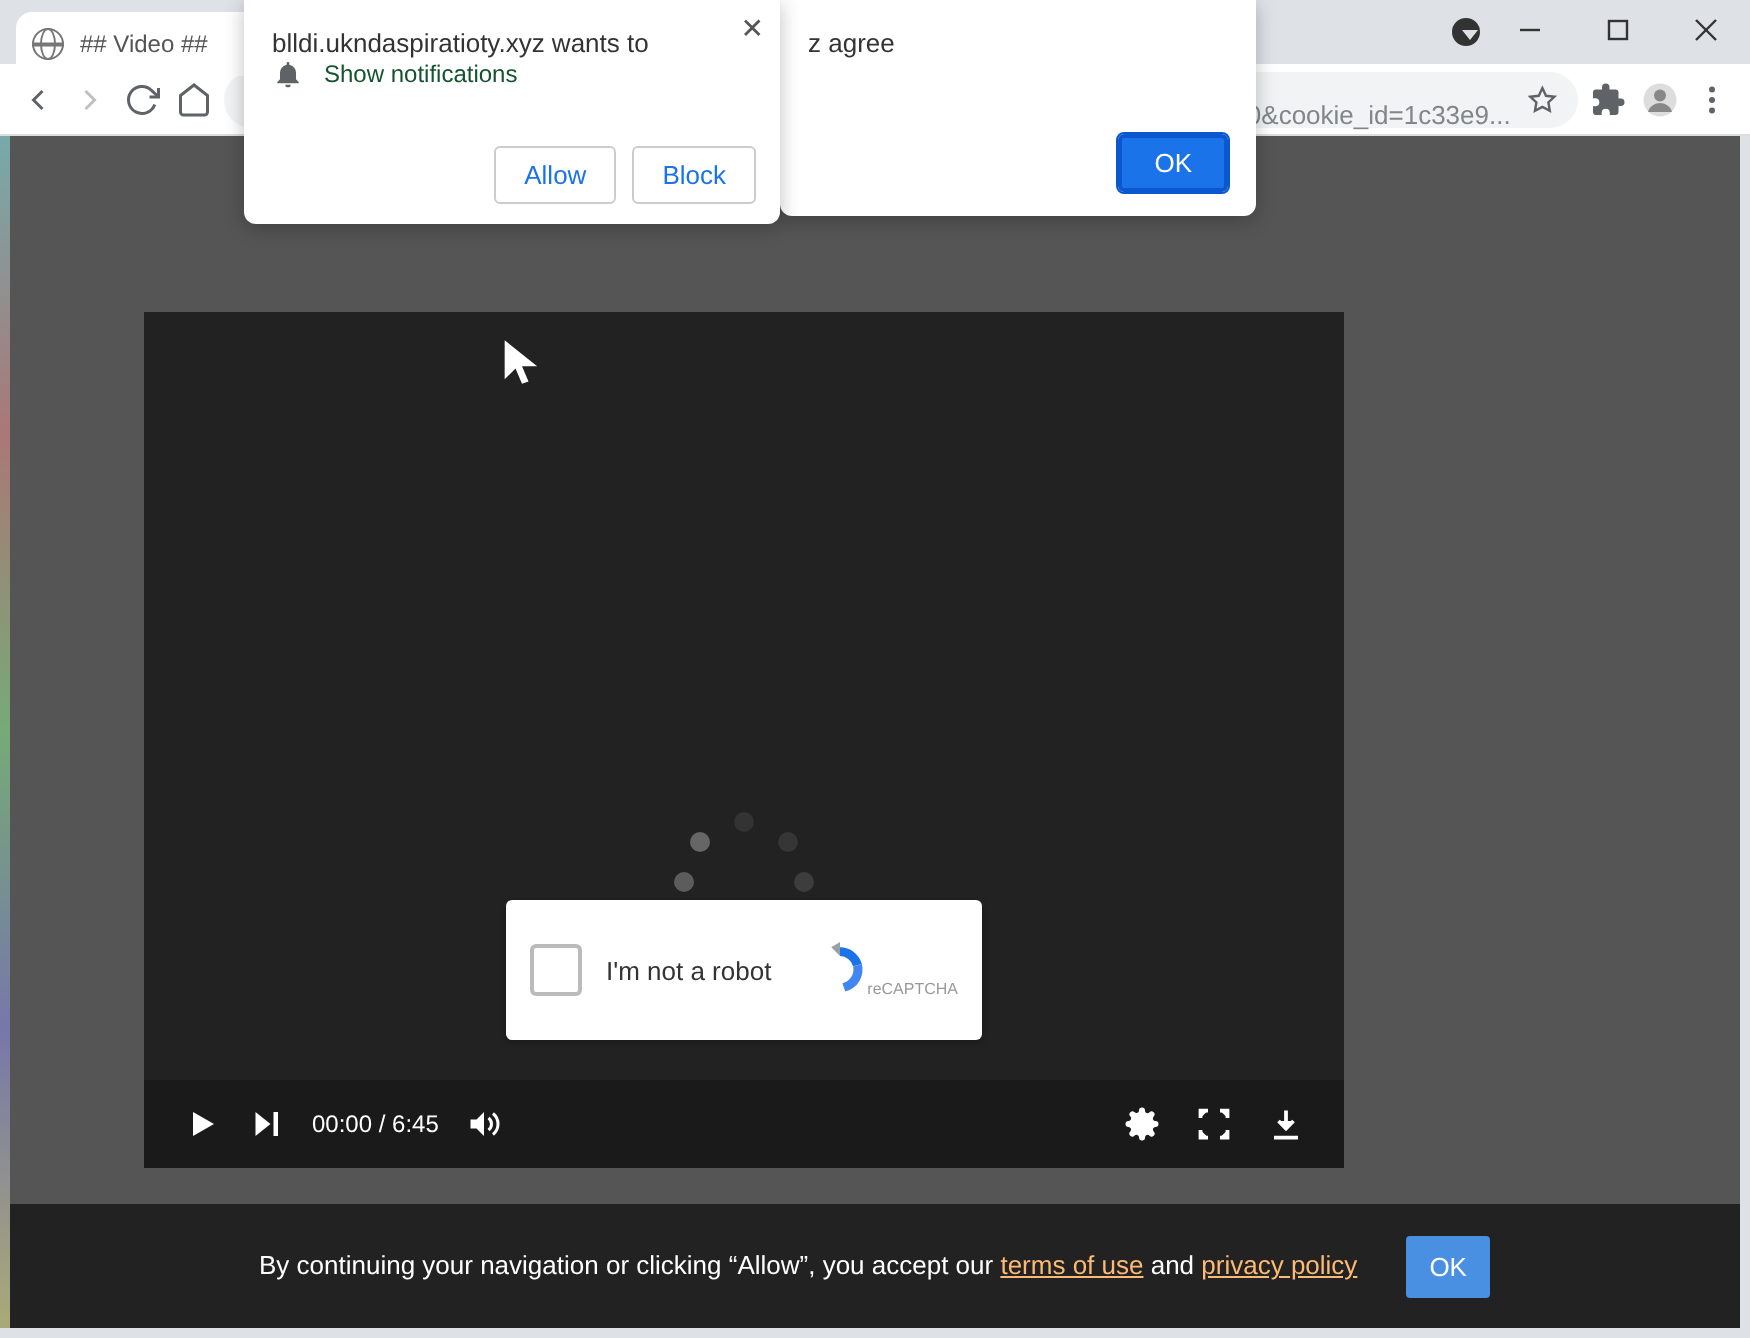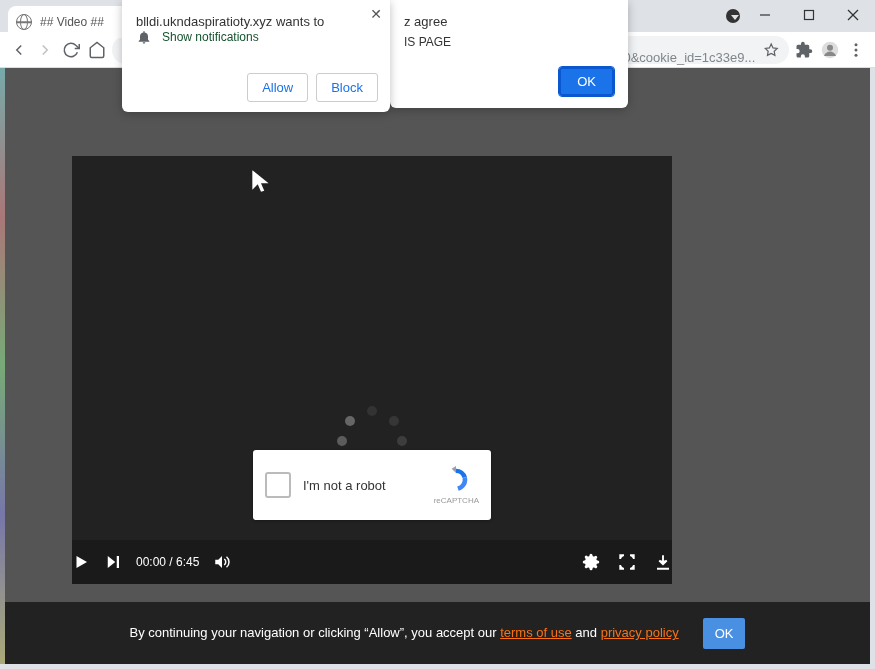--- a/index.html
+++ b/index.html
@@ -26,30 +26,30 @@
 .star{margin-left:auto}
 .page{position:absolute;top:68px;left:5px;right:5px;bottom:5px;background:#555;overflow:hidden}
 .video-wrap{position:absolute;left:67px;top:88px;width:600px;height:428px;background:#222}
 .video-text{position:absolute;top:148px;width:100%;text-align:center;font-family:Georgia,serif;font-size:28px;color:#fff}
 .allow-word{color:#c23030;font-style:italic;font-weight:bold}
 .spinner{position:absolute;top:250px;left:50%;transform:translateX(-50%);width:70px;height:70px}
 .spinner span{position:absolute;width:10px;height:10px;background:#666;border-radius:50%}
 .captcha{position:absolute;top:294px;left:50%;transform:translateX(-50%);width:238px;height:70px;background:#fff;border-radius:3px;box-shadow:0 1px 3px rgba(0,0,0,.3);display:flex;align-items:center;padding:0 12px}
 .captcha-box{width:26px;height:26px;border:2px solid #bbb;border-radius:3px;margin-right:12px}
 .captcha-text{font-size:13px;color:#333;flex:1}
-.captcha-logo{display:flex;flex-direction:column;align-items:center}
+.captcha-logo{display:flex;flex-direction:row;align-items:flex-end}
 .captcha-sub{font-size:8px;color:#999;margin-top:2px}
-.controls{position:absolute;bottom:0;left:0;right:0;height:44px;background:#1a1a1a;display:flex;align-items:center;padding:0 0;gap:14px;color:#fff;font-size:12px}
+.controls{position:absolute;bottom:0;left:0;right:0;height:44px;background:#1a1a1a;display:flex;align-items:center;padding:0 20px;gap:14px;color:#fff;font-size:12px}
 .progress{position:absolute;bottom:40px;left:0;right:0;height:3px;background:#444}
 .progress::before{content:"";position:absolute;left:0;top:0;bottom:0;width:5px;background:#d33}
 .ctrl-icon{width:18px;height:18px;fill:#fff}
 .ctrl-right{margin-left:auto;display:flex;gap:18px;align-items:center}
 .consent{position:absolute;bottom:0;left:0;right:0;height:62px;background:rgba(30,30,30,.92);color:#fff;font-size:13px;display:flex;align-items:center;justify-content:center;font-family:Georgia,serif}
 .consent-text{text-align:center;line-height:1.5}
-.consent a{color:#f97316;text-decoration:underline}
+.consent a{color:#fdba74;text-decoration:underline}
 .consent-ok{margin-left:24px;background:#4a90e2;color:#fff;border:none;padding:8px 12px;font-size:13px;border-radius:2px;cursor:pointer}
 .js-dialog{position:absolute;left:390px;top:0;width:238px;height:108px;background:#fff;border-radius:0 0 6px 6px;box-shadow:0 2px 10px rgba(0,0,0,.25);padding:14px;font-size:13px;color:#333}
 .js-dialog .line1{margin-bottom:6px}
 .js-dialog .line2{text-transform:uppercase;font-size:12px}
 .js-ok{position:absolute;right:14px;bottom:12px;background:#1a73e8;color:#fff;border:2px solid #0b57d0;outline:1px solid #0b57d0;padding:5px 16px;font-size:13px;border-radius:3px;cursor:pointer}
 .perm-dialog{position:absolute;left:122px;top:0;width:268px;height:112px;background:#fff;border-radius:0 0 6px 6px;box-shadow:0 2px 10px rgba(0,0,0,.25);padding:14px;font-size:13px;color:#333}
 .perm-title{}
 .perm-row{display:flex;align-items:center;gap:10px;font-size:12px;color:#14532d}
 .bell{width:16px;height:16px}
 .perm-btns{position:absolute;right:12px;bottom:10px;display:flex;gap:8px}
@@ -200,21 +200,20 @@
   <div class="consent">
     <div class="consent-text">
       <span>By continuing your navigation or clicking “Allow”, you accept our </span><a>terms of use</a><span> and </span><a>privacy policy</a><br>
     </div>
     <button class="consent-ok">OK</button>
   </div>
 </div>
 
 <div class="js-dialog">
   <div class="line1">z agree</div>
-  <div class="line2">IS PAGE</div>
   <button class="js-ok">OK</button>
 </div>
 
 <div class="perm-dialog">
   <span class="perm-x">✕</span>
   <div class="perm-title">blldi.ukndaspiratioty.xyz wants to</div>
   <div class="perm-row">
     <svg class="bell" viewBox="0 0 24 24" fill="#5f6368">
         <path d="M12 22a2 2 0 0 0 2-2h-4a2 2 0 0 0 2 2zm6-6V11a6 6 0 0 0-5-5.91V4a1 1 0 0 0-2 0v1.09A6 6 0 0 0 6 11v5l-2 2v1h16v-1l-2-2z"></path>
       </svg>

